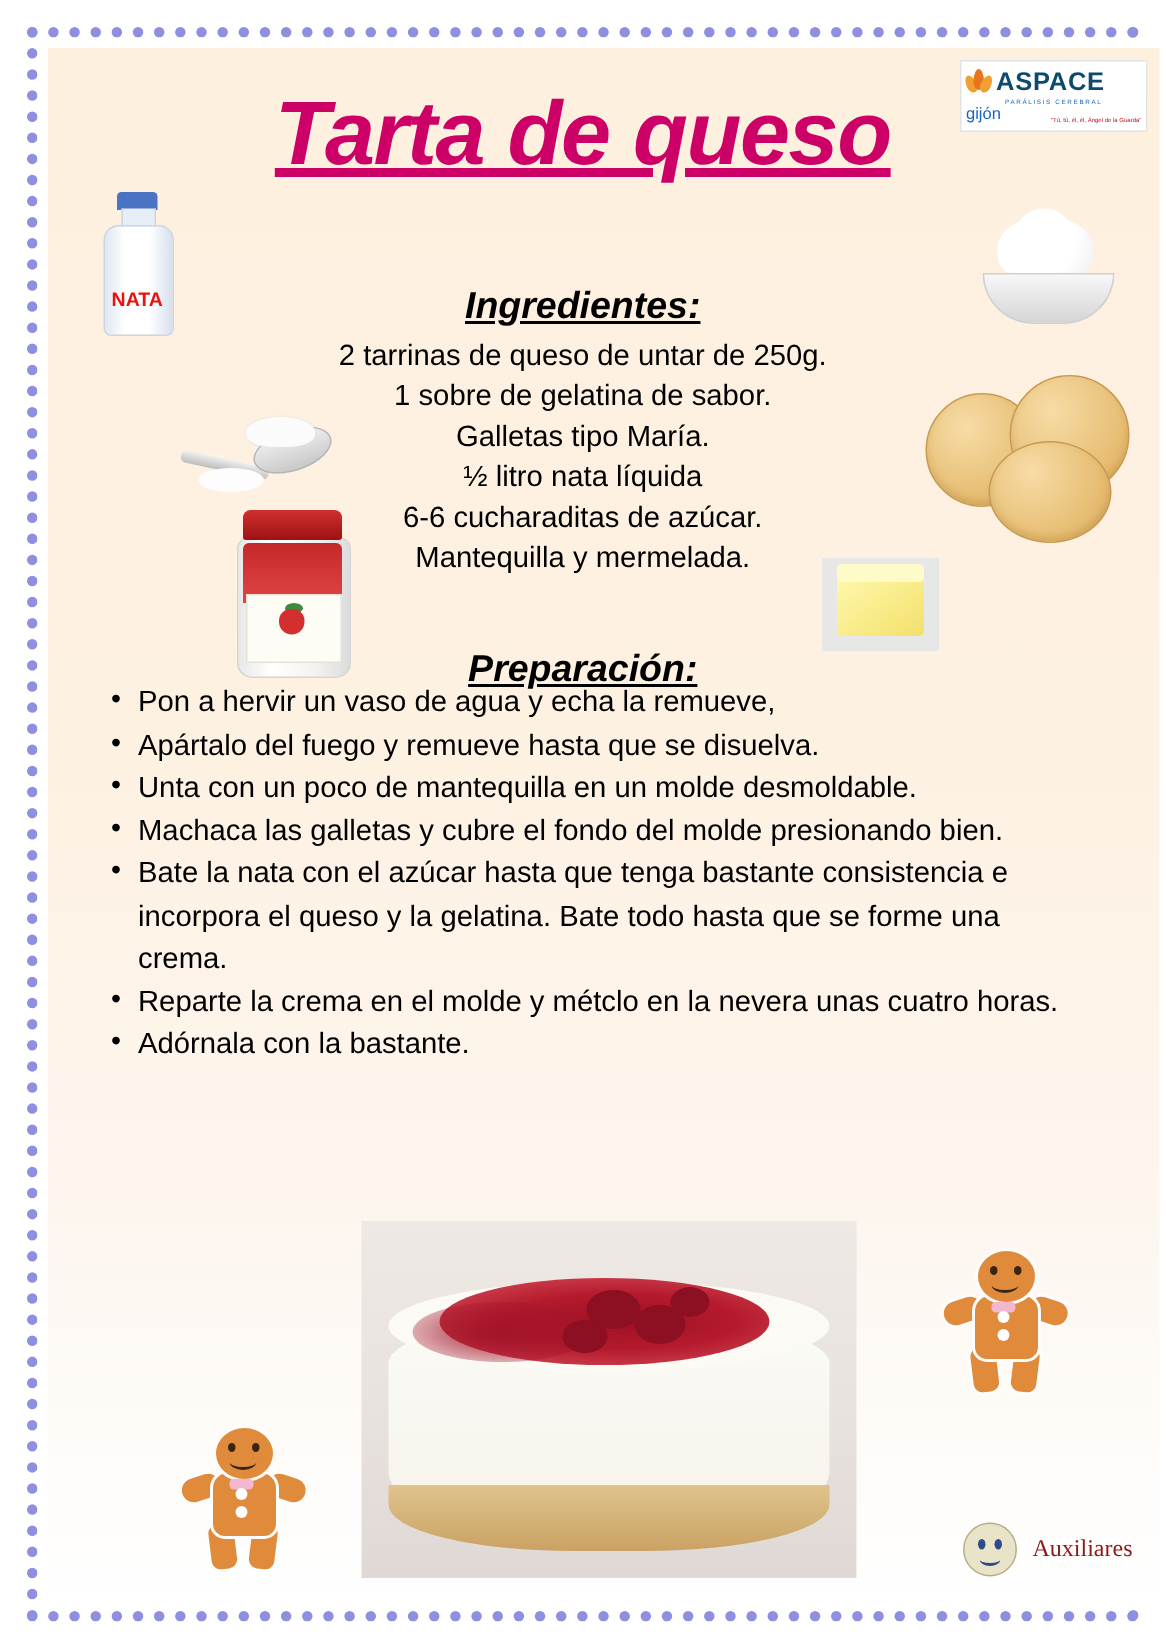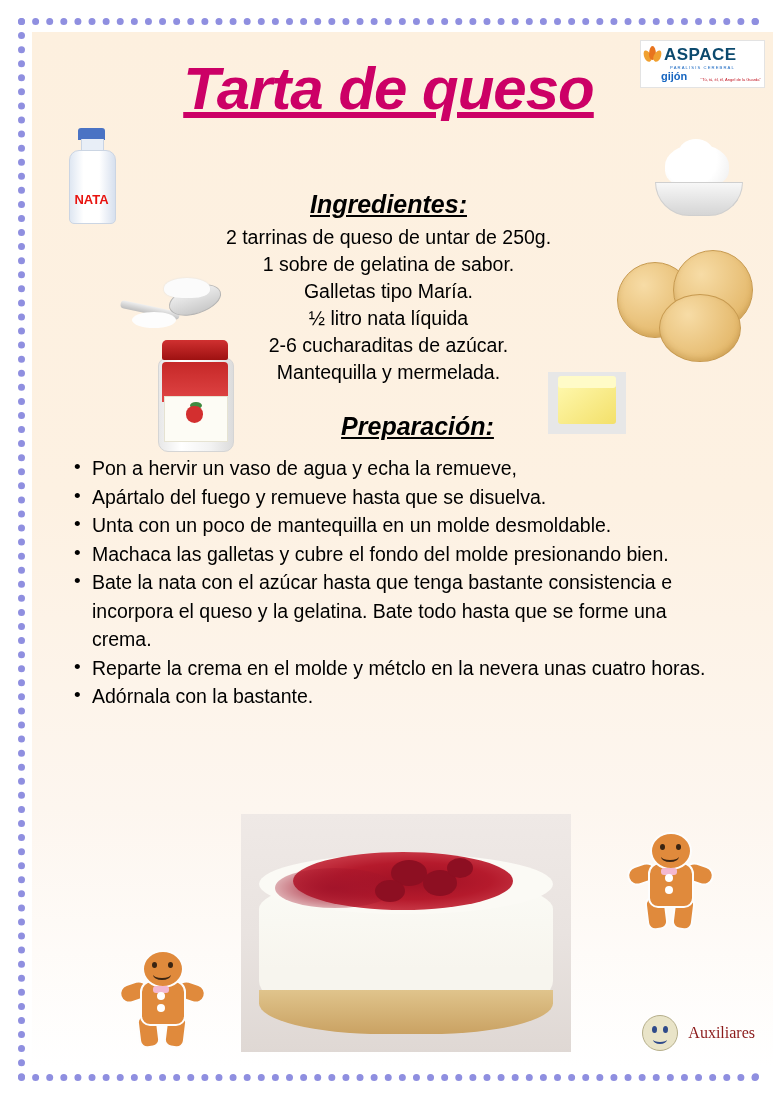--- a/index.html
+++ b/index.html
@@ -105,24 +105,23 @@
     line-height: 1.2;
   }
   .logo-row2 {
     display: flex;
     align-items: flex-end;
     justify-content: space-between;
     margin-top: 1px;
   }
   .logo-gijon {
     font-size: 11px;
-    font-weight: bold;
+    font-weight: normal;
     color: #1565c0;
     line-height: 1;
-    margin-left: 17px;
   }
   .logo-tag {
     font-size: 4px;
     color: #c1121f;
     line-height: 1.1;
     text-align: right;
     max-width: 78px;
   }
 
   
@@ -131,21 +130,21 @@
     width: 713px;
     left: 0;
     text-align: center;
     font-size: 25px;
     font-weight: bold;
     font-style: italic;
     text-decoration: underline;
     color: #000000;
   }
   #ingredientes-heading { top: 158px; }
-  #preparacion-heading { top: 380px; padding-left: 29px; }
+  #preparacion-heading { top: 400px; }
 
   .ingredient-list {
     position: absolute;
     top: 192px;
     left: 0;
     width: 713px;
     text-align: center;
     font-size: 19.5px;
     color: #000;
     line-height: 27px;
@@ -505,21 +504,21 @@
       <span class="stick"></span>
       <span class="stick-top"></span>
     </div>
 
     <div class="section-heading" id="ingredientes-heading">Ingredientes:</div>
     <div class="ingredient-list">
       <div>2 tarrinas de queso de untar de 250g.</div>
       <div>1 sobre de gelatina de sabor.</div>
       <div>Galletas tipo María.</div>
       <div>½ litro nata líquida</div>
-      <div>2-6 cucharaditas de azúcar.</div>
+      <div>6-6 cucharaditas de azúcar.</div>
       <div>Mantequilla y mermelada.</div>
     </div>
 
     <div class="section-heading" id="preparacion-heading">Preparación:</div>
     <ul class="prep-list">
       <li>Pon a hervir un vaso de agua y echa la remueve,</li>
       <li>Apártalo del fuego y remueve hasta que se disuelva.</li>
       <li>Unta con un poco de mantequilla en un molde desmoldable.</li>
       <li>Machaca las galletas y cubre el fondo del molde presionando bien.</li>
       <li>Bate la nata con el azúcar hasta que tenga bastante consistencia e incorpora el queso y la gelatina. Bate todo hasta que se forme una crema.</li>

